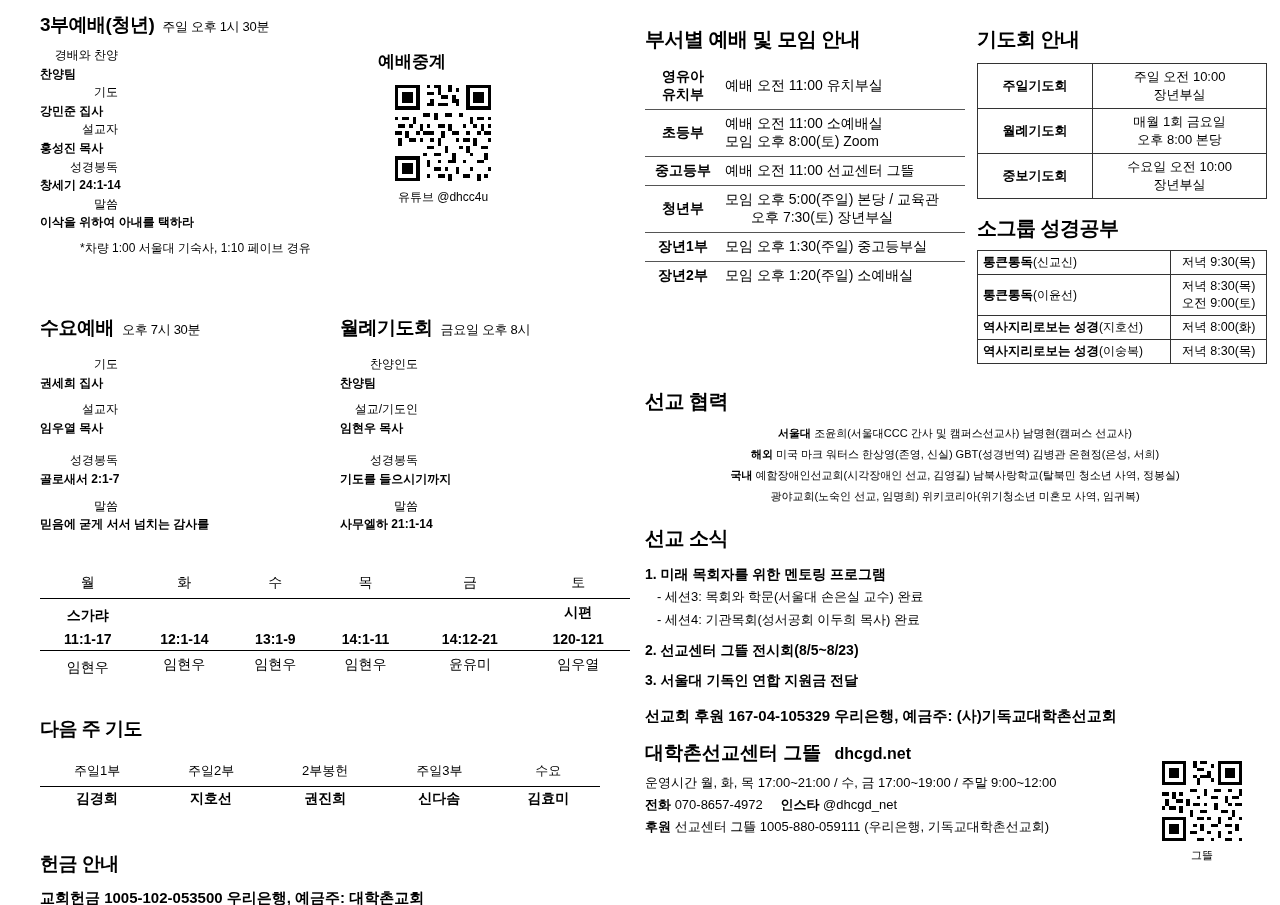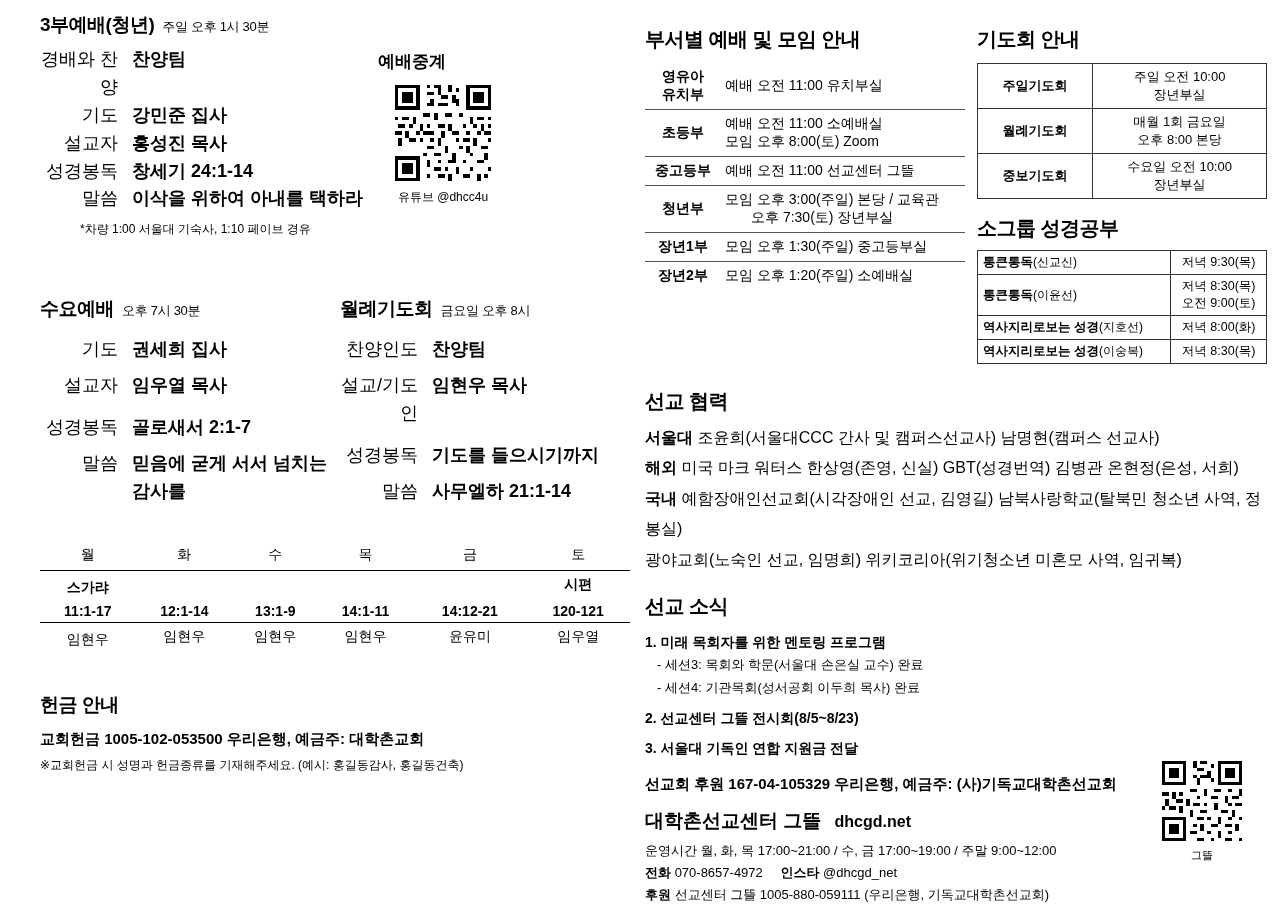--- a/index.html
+++ b/index.html
@@ -20,21 +20,21 @@
 
   h2.sec {
     font-size: 19px;
     font-weight: bold;
     margin: 0;
     letter-spacing: -0.5px;
   }
   h2.sec.big { font-size: 20px; }
   .sub { font-size: 13px; font-weight: normal; margin-left: 8px; letter-spacing: -0.3px;}
 
-  .row { display: flex; font-size: 18px; line-height: 1.55; }
+  .row { display: flex; font-size: 12px; line-height: 1.55; flex-direction: column; }
   .lbl { width: 92px; text-align: right; padding-right: 14px; flex: none; }
   .val { font-weight: bold; }
   .note { font-size: 12px; }
 
   
   .svc-head { display: flex; align-items: baseline; }
 
   .two-col { display: flex; }
   .two-col > div:first-child { width: 300px; }
 
@@ -67,21 +67,21 @@
   table.pray td.n { font-weight: bold; white-space: nowrap; }
 
   
   table.sg { border-collapse: collapse; font-size: 12.5px; width: 290px; margin-top: 8px; }
   table.sg td { border: 1px solid #333; padding: 3px 5px; }
   table.sg td.n { font-weight: bold; }
   table.sg td.t { text-align: center; white-space: nowrap; }
   .tiny { font-weight: normal; font-size: 12px; }
 
   
-  .mz { font-size: 16px; line-height: 1.9; text-align: left; }
+  .mz { font-size: 11px; line-height: 1.9; text-align: center; }
   .mz .k { font-weight: bold; }
   .news { font-size: 14px; line-height: 1.75; }
   .news .item { font-weight: bold; }
   .news .sub2 { font-size: 13px; font-weight: normal; margin-left: 12px; }
 
   .support { font-size: 15px; font-weight: bold; margin-top: 14px; }
   .center-info { font-size: 13px; line-height: 1.7; }
   .center-info b { font-weight: bold; }
 
   .qr2 { position: absolute; right: 30px; bottom: 42px; width: 96px; text-align: center; }
@@ -308,20 +308,41 @@
           <td>임현우</td>
           <td>임현우</td>
           <td>임현우</td>
           <td>윤유미</td>
           <td>임우열</td>
         </tr>
       </tbody>
         </table>
     </div>
 
+    <div style="margin-top:36px;">
+      <h2 class="sec">다음 주 기도</h2>
+      <table class="grid nw" style="margin-top:14px; width:560px;">
+        <tbody>
+            <tr>
+          <th>주일1부</th>
+          <th>주일2부</th>
+          <th>2부봉헌</th>
+          <th>주일3부</th>
+          <th>수요</th>
+        </tr>
+        <tr class="thin-line">
+          <td>김경희</td>
+          <td>지호선</td>
+          <td>권진희</td>
+          <td>신다솜</td>
+          <td>김효미</td>
+        </tr>
+      </tbody>
+        </table>
+    </div>
 
     <div style="margin-top:40px;">
       <h2 class="sec">헌금 안내</h2>
       <div style="font-size:15px; font-weight:bold; margin-top:12px;">교회헌금 1005-102-053500 우리은행, 예금주: 대학촌교회</div>
       <div style="font-size:12px; margin-top:8px;">※교회헌금 시 성명과 헌금종류를 기재해주세요. (예시: 홍길동감사, 홍길동건축)</div>
     </div>
   </div>
 
   <div class="col-right">
 
@@ -347,21 +368,21 @@
           </tr>
           <tr class="brd">
             <td class="name">중고등부</td>
             <td>
                   <div>예배 오전 11:00 선교센터 그뜰</div>
                 </td>
           </tr>
           <tr class="brd">
             <td class="name">청년부</td>
             <td>
-              <div>모임 오후 3:00(주일) 본당 / 교육관</div>
+              <div>모임 오후 5:00(주일) 본당 / 교육관</div>
               <div style="margin-left:26px;">오후 7:30(토) 장년부실</div>
             </td>
           </tr>
           <tr class="brd">
             <td class="name">장년1부</td>
             <td>
                   <div>모임 오후 1:30(주일) 중고등부실</div>
                 </td>
           </tr>
           <tr class="brd">

